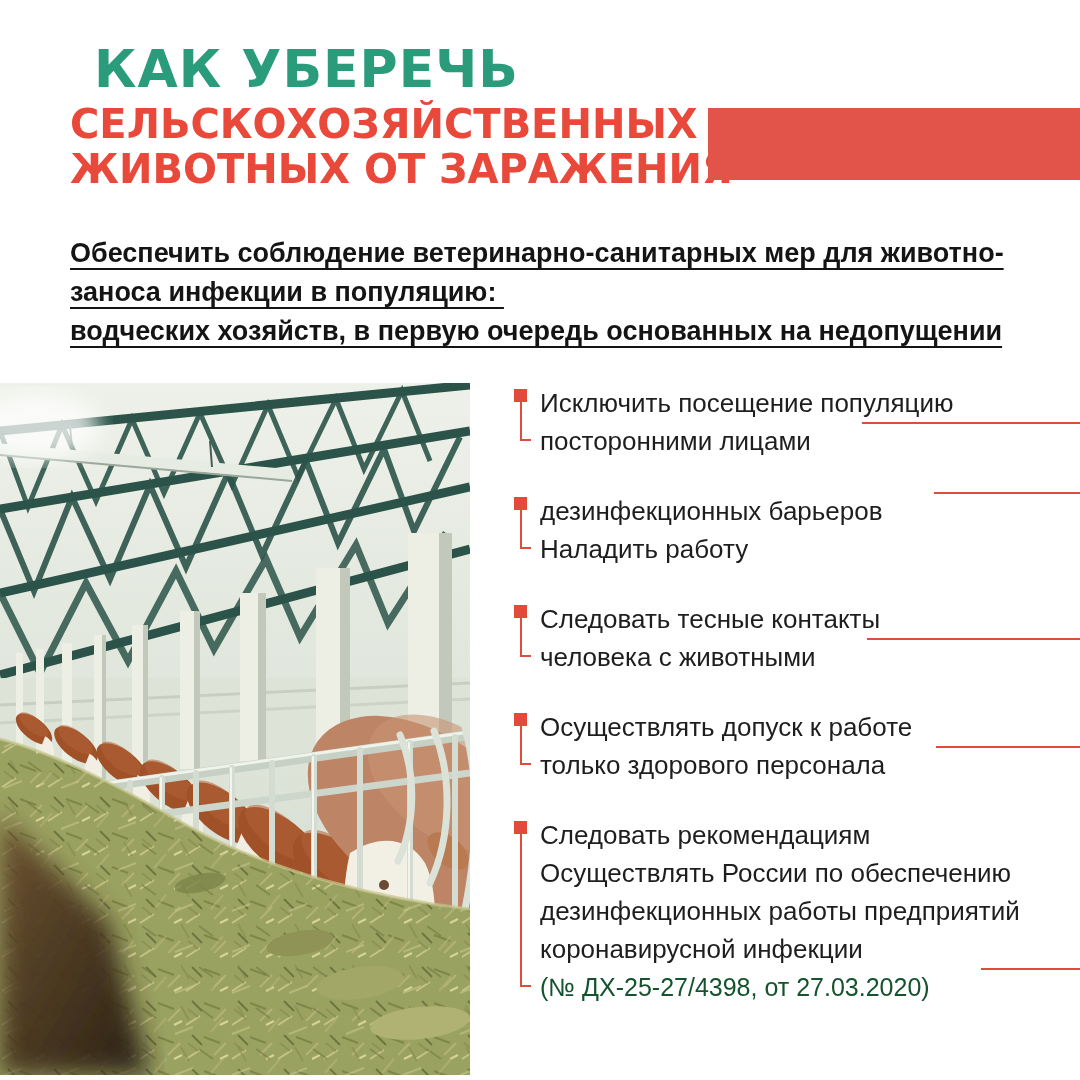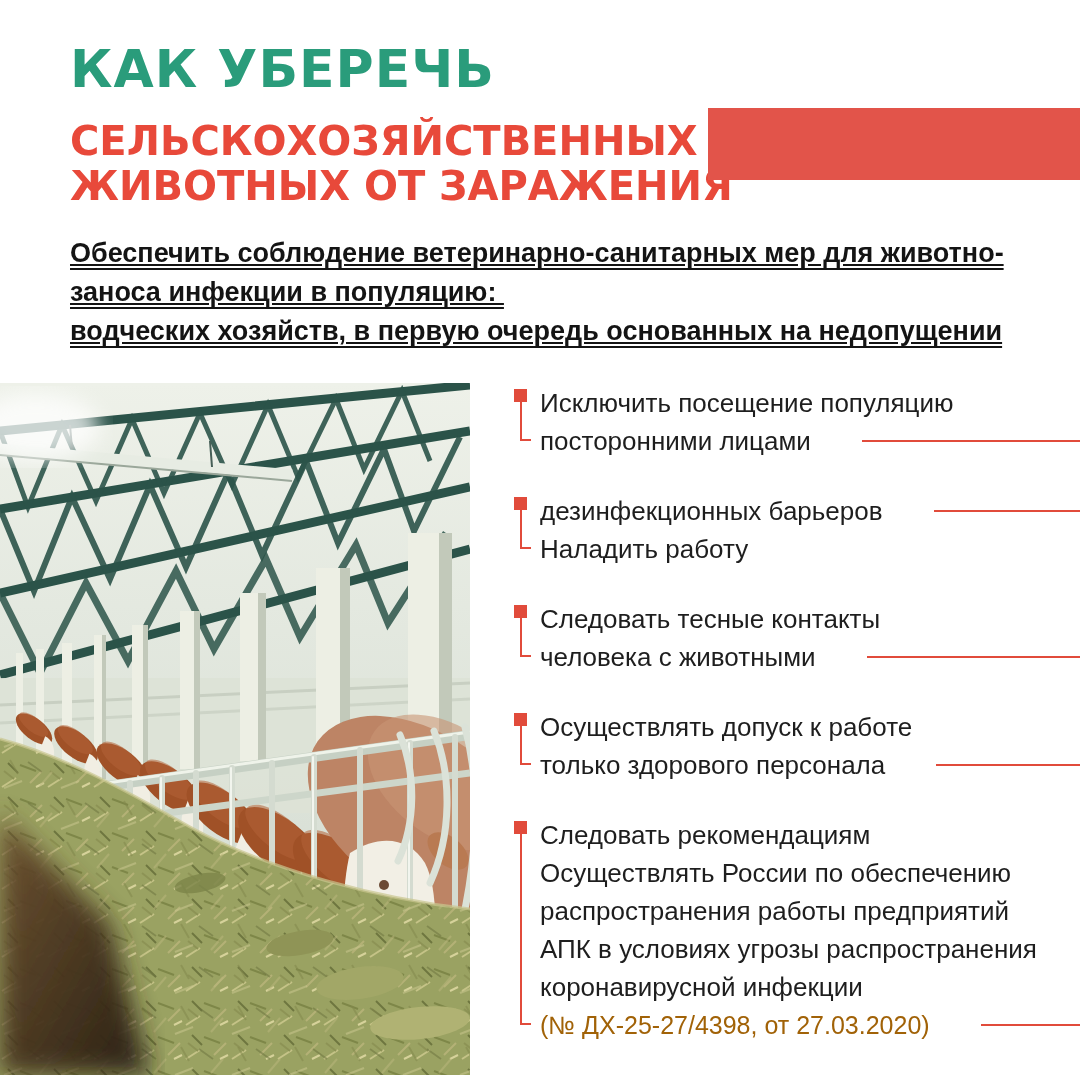--- a/index.html
+++ b/index.html
@@ -4,48 +4,48 @@
 <style>
   html,body{margin:0;padding:0;background:#ffffff;}
   .canvas{
     position:relative;width:1080px;height:1080px;background:#ffffff;overflow:hidden;
     font-family:"Liberation Sans","DejaVu Sans",sans-serif;
   }
   
   .title{position:absolute;left:70px;top:40px;}
   .title .t1{
     display:block;font-family:"DejaVu Sans",sans-serif;font-weight:bold;
-    font-size:52px;line-height:58px;color:#2a9c7b;letter-spacing:1px;white-space:nowrap;
+    font-size:52px;line-height:58px;color:#2a9c7b;letter-spacing:1px;white-space:nowrap;margin-left:24px;
   }
   .title .t2,.title .t3{
     display:block;font-family:"DejaVu Sans",sans-serif;font-weight:bold;
     font-size:40px;line-height:45px;color:#e8493a;letter-spacing:0;white-space:nowrap;
     transform:scaleY(1.0);
   }
-  .title .t2{margin-top:21px;}
+  .title .t2{margin-top:4px;}
   
   .accent-bar{position:absolute;left:708px;top:108px;width:372px;height:72px;background:#e2544a;}
   
   .intro{position:absolute;left:70px;top:234px;width:960px;
-    font-size:27px;font-weight:bold;color:#141414;line-height:39px;text-decoration:underline;}
+    font-size:27px;font-weight:bold;color:#141414;line-height:39px;}
   .intro span{display:block;text-decoration:underline;text-decoration-thickness:2px;text-underline-offset:6px;}
   
   .photo{position:absolute;left:0;top:383px;width:470px;height:692px;}
   
   .list{position:absolute;left:514px;top:384px;width:566px;}
   .item{position:relative;padding-left:26px;margin-bottom:32px;
     font-size:26px;line-height:38px;color:#1e1e1e;}
   .sq{position:absolute;left:0;top:5px;width:13px;height:13px;background:#e14b3b;}
   .br{position:absolute;left:6px;top:18px;bottom:19px;width:9px;
     border-left:2px solid #e14b3b;border-bottom:2px solid #e14b3b;}
   .ln{display:block;}
-  .last{display:flex;align-items:center;gap:35px;}
+  .last{display:flex;gap:35px;}
   .last > span{white-space:nowrap;}
   .rule{flex:1;height:2px;background:#e14b3b;margin-left:16px;min-width:20px;}
-  .ref{font-size:25px;color:#a16207;}
+  .ref{font-size:25px;color:#14532d;}
 </style>
 </head>
 <body>
 
 <div class="canvas">
 
   <div class="title">
     <span class="t1">КАК УБЕРЕЧЬ</span>
     <span class="t2">СЕЛЬСКОХОЗЯЙСТВЕННЫХ</span>
     <span class="t3">ЖИВОТНЫХ ОТ ЗАРАЖЕНИЯ</span>
@@ -245,22 +245,21 @@
           <span>только здорового персонала</span>
           <i class="rule"></i>
         </span>
     </div>
 
     <div class="item">
       <span class="sq"></span>
       <span class="br"></span>
       <span class="ln">Следовать рекомендациям</span>
       <span class="ln">Осуществлять России по обеспечению</span>
-      <span class="ln">распространения работы предприятий</span>
-      <span class="ln">АПК в условиях угрозы распространения</span>
+      <span class="ln">дезинфекционных работы предприятий</span>
       <span class="ln">коронавирусной инфекции</span>
       <span class="ln last">
           <span class="ref">(№ ДХ-25-27/4398, от 27.03.2020)</span>
           <i class="rule"></i>
         </span>
     </div>
 
   </div>
 </div>
 

